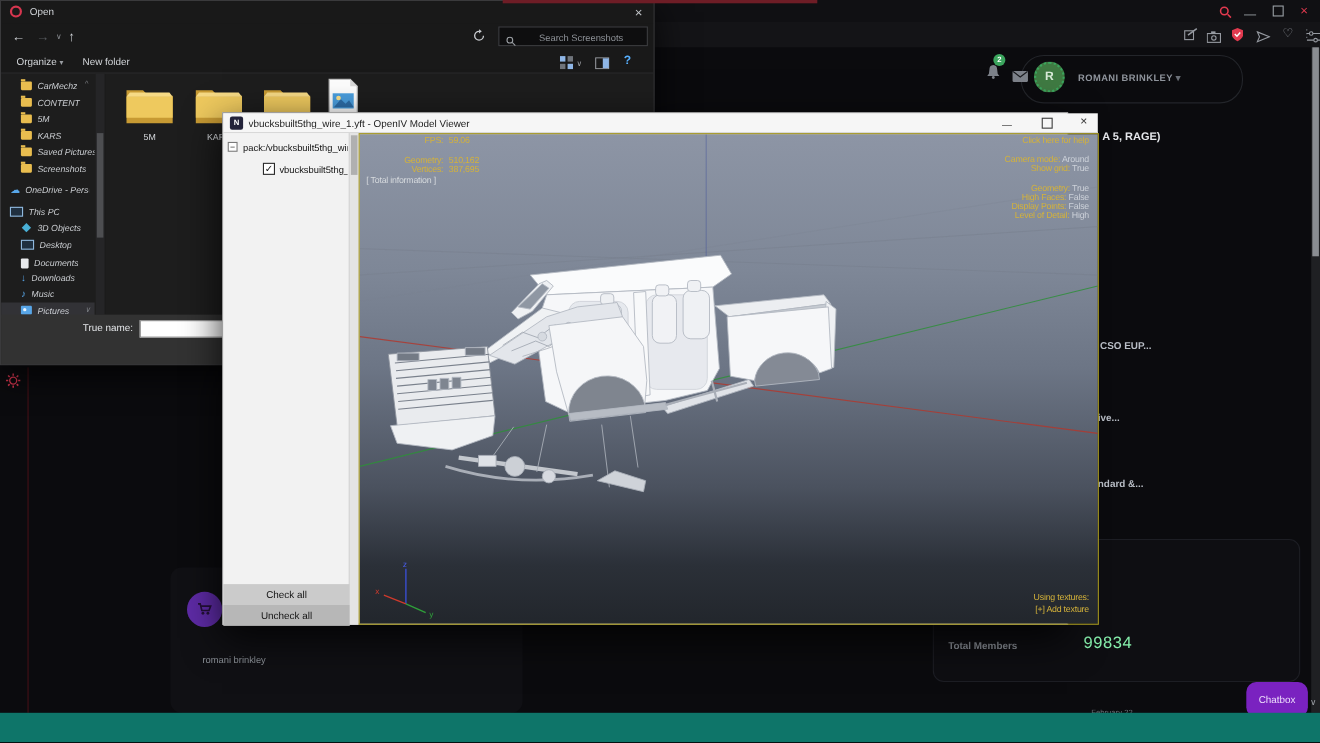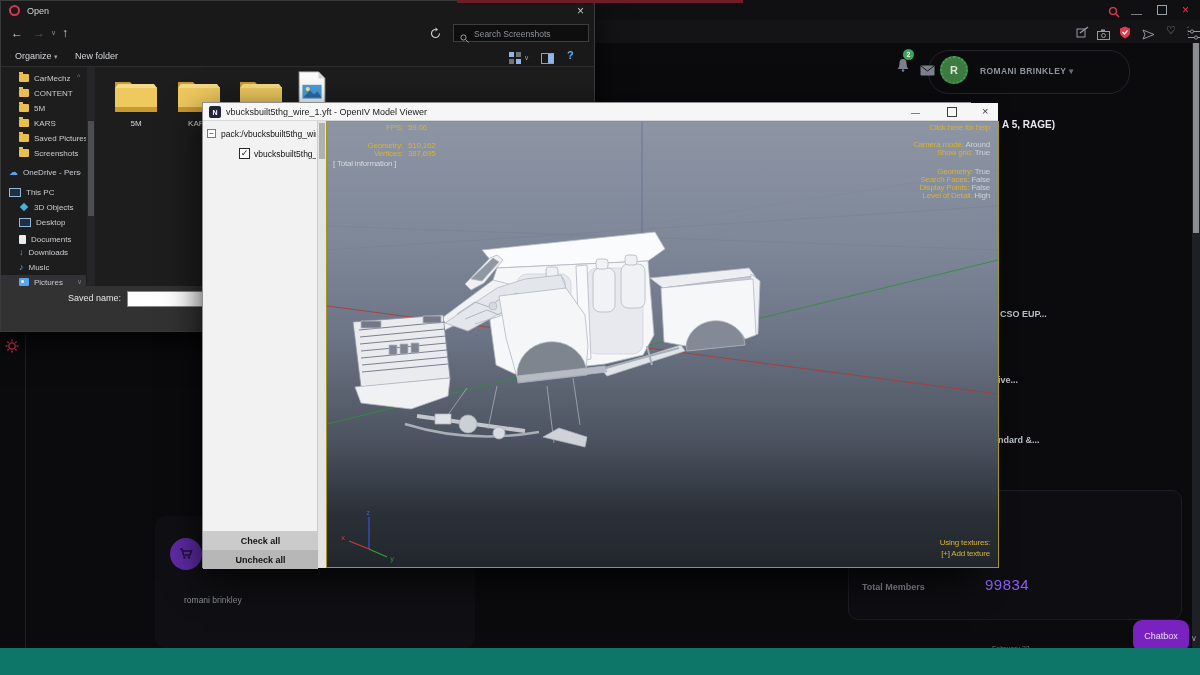--- a/index.html
+++ b/index.html
@@ -30,21 +30,21 @@
   .char-ic{color:#58a6e8;font-size:9px;line-height:9px;flex:none;}
   
   #openiv{left:202px;top:102px;width:769px;height:466px;background:#ececec;border:1px solid #8f8f8f;
           box-sizing:border-box;box-shadow:0 12px 34px rgba(0,0,0,.8);z-index:3;}
   .oiv-mono{font-family:Liberation Sans, sans-serif;font-size:8px;line-height:8px;letter-spacing:-0.2px;}
   .gold{color:#d4b23a;}
   .ovval{color:#ccd1d9;margin-top:32px;}
   .slabel{display:inline-block;min-width:70px;text-align:right;}
   .sval{margin-left:5px;}
   .panel-btn{position:absolute;left:0;width:115px;height:19px;display:flex;align-items:center;justify-content:center;
-             color:#141414;font-size:9px;cursor:default;font-weight:bold;}
+             color:#141414;font-size:9px;cursor:default;}
   
   #taskbar{left:0;top:648px;width:1200px;height:27px;background:#0e7569;z-index:6;}
   
   .site-bold{font-weight:bold;color:#b9bec6;}
 </style>
 </head>
 <body>
 
 <div id="screen">
 
@@ -151,21 +151,21 @@
       <svg width="14" height="12" viewBox="0 0 14 12">
           <path d="M1,1 H3 L4.5,7 H11 L12.5,3 H4" fill="none" stroke="#241038" stroke-width="1.5"></path>
           <circle cx="5.5" cy="9.5" r="1.3" fill="#241038"></circle>
           <circle cx="10" cy="9.5" r="1.3" fill="#241038"></circle>
         </svg>
     </div>
     <div class="abs nowrap" style="left:184px;top:595px;width:120px;color:#8b9097;font-size:8.5px;">romani brinkley</div>
 
     <div class="abs" style="left:848px;top:490px;width:332px;height:128px;background:#0e0e12;border:1px solid #1d1e24;border-radius:10px;"></div>
     <div class="abs nowrap" style="left:862px;top:582px;width:110px;color:#8e939b;font-weight:bold;font-size:9px;">Total Members</div>
-    <div class="abs nowrap" style="left:985px;top:576px;width:70px;color:#8b5cf6;font-size:15px;letter-spacing:.5px;">99834</div>
+    <div class="abs nowrap" style="left:985px;top:576px;width:70px;color:#86efac;font-size:15px;letter-spacing:.5px;">99834</div>
     <div class="abs nowrap" style="left:868px;top:654px;width:110px;color:#8e939b;font-weight:bold;font-size:9px;">Most Online</div>
     <div class="abs nowrap" style="left:1006px;top:647px;width:50px;color:#fde047;font-size:15px;font-family:Liberation Mono, monospace;">663</div>
     <div class="abs nowrap" style="left:992px;top:645px;width:60px;color:#686d74;font-size:7px;">February 22</div>
     <div class="abs" style="left:1133px;top:620px;width:56px;height:32px;background:#7a22c0;border-radius:9px;display:flex;align-items:center;justify-content:center;">
       <span style="color:#ecdcfb;font-size:9px;">Chatbox</span>
     </div>
 
     <div class="abs" style="left:1192px;top:43px;width:8px;height:605px;background:#1f2023;"></div>
     <div class="abs" style="left:1193px;top:43px;width:6px;height:190px;background:#8a8d92;"></div>
     <div class="abs" style="left:1191px;top:634px;color:#9a9da3;font-size:8px;">∨</div>
@@ -192,21 +192,21 @@
           </svg>
       </span>
 
       <div class="abs field" style="left:452px;top:3px;width:136px;height:18px;">
         <span class="abs" style="left:6px;top:4px;">
           <svg width="9" height="9" viewBox="0 0 9 9">
               <circle cx="3.5" cy="3.5" r="2.6" fill="none" stroke="#9ca0a5"></circle>
               <line x1="5.6" y1="5.6" x2="8.5" y2="8.5" stroke="#9ca0a5"></line>
             </svg>
         </span>
-        <span class="abs nowrap" style="left:20px;top:4px;width:108px;color:#8e9298;font-size:8.5px;">Search Screenshots</span>
+        <span class="abs nowrap" style="left:36px;top:4px;width:108px;color:#8e9298;font-size:8.5px;">Search Screenshots</span>
       </div>
     </div>
 
     <div class="abs" style="left:0;top:44px;width:593px;height:22px;background:#191919;border-bottom:1px solid #2e2f31;box-sizing:border-box;">
       <span class="abs dlg-text" style="left:14px;top:6px;">
         <span>Organize</span> <span style="color:#9b9ea3;font-size:7px;">▾</span>
       </span>
       <span class="abs dlg-text" style="left:74px;top:6px;">New folder</span>
       <span class="abs" style="left:508px;top:5px;">
         <svg width="12" height="12" viewBox="0 0 12 12">
@@ -219,21 +219,21 @@
       <span class="abs" style="left:523px;top:9px;color:#9b9ea3;font-size:7px;">∨</span>
       <span class="abs" style="left:540px;top:5px;">
         <svg width="13" height="11" viewBox="0 0 13 11">
             <rect x="0.5" y="0.5" width="12" height="10" fill="none" stroke="#9b9ea3"></rect>
             <rect x="7" y="1" width="5.5" height="9" fill="#8fb6e6"></rect>
           </svg>
       </span>
       <span class="abs" style="left:566px;top:4px;color:#57b0ff;font-weight:bold;font-size:11px;">?</span>
     </div>
 
-    <div class="abs" style="left:0;top:66px;width:95px;height:219px;background:#1d1d1d;">
+    <div class="abs" style="left:0;top:66px;width:95px;height:219px;background:#1d1d1d;font-style:italic;">
       <div class="navitem" style="top:4px;">
           <span class="folder-ic"></span>
           <span class="lbl">CarMechz</span>
         </div>
       <div class="navitem" style="top:19px;">
           <span class="folder-ic"></span>
           <span class="lbl">CONTENT</span>
         </div>
       <div class="navitem" style="top:34px;">
           <span class="folder-ic"></span>
@@ -319,21 +319,21 @@
           <path d="M1,1 h18 l6,6 v24 h-24 z" fill="#fdfdfd" stroke="#bfbfbf"></path>
           <path d="M19,1 l6,6 h-6 z" fill="#d8d8d8"></path>
           <rect x="4" y="13" width="18" height="13" fill="#4a9ede"></rect>
           <path d="M5,25 l6,-7 4,4 3,-3 4,6 z" fill="#2d6da8"></path>
           <circle cx="9" cy="17" r="2" fill="#fde28a"></circle>
         </svg>
       </div>
     </div>
 
     <div class="abs" style="left:0;top:285px;width:593px;height:45px;background:#323232;">
-      <span class="abs" style="left:62px;top:7px;width:58px;text-align:right;color:#e3e5e8;font-size:9px;">Saved name:</span>
+      <span class="abs" style="left:62px;top:7px;width:58px;text-align:right;color:#e3e5e8;font-size:9px;">True name:</span>
       <div class="abs" style="left:126px;top:5px;width:215px;height:16px;background:#fff;border:1px solid #888;box-sizing:border-box;"></div>
     </div>
   </div>
 
   <div class="abs" id="openiv">
 
     <div class="abs" style="left:0;top:0;width:795px;height:18px;background:#f6f6f6;border-bottom:1px solid #d8d8d8;box-sizing:border-box;">
       <span class="abs" style="left:6px;top:3px;width:12px;height:12px;background:#23233a;border-radius:2px;color:#fff;font-size:7px;font-weight:bold;display:flex;align-items:center;justify-content:center;">N</span>
       <span class="abs nowrap" style="left:23px;top:4px;width:560px;color:#1b1b1b;font-size:9px;">vbucksbuilt5thg_wire_1.yft - OpenIV Model Viewer</span>
       <span class="abs" style="left:708px;top:5px;color:#3c3c3c;font-size:9px;">—</span>
@@ -435,21 +435,21 @@
         <div><span class="slabel gold">Vertices:</span><span class="sval gold">387,695</span></div>
         <div style="margin-top:2px;color:#d6dade;">[ Total information ]</div>
       </div>
 
 
       <div class="abs oiv-mono" style="right:8px;top:2px;text-align:right;">
         <div class="gold">Click here for help</div>
         <div style="margin-top:9px;"><span class="gold">Camera mode:</span> <span class="ovval">Around</span></div>
         <div><span class="gold">Show grid:</span> <span class="ovval">True</span></div>
         <div style="margin-top:11px;"><span class="gold">Geometry:</span> <span class="ovval">True</span></div>
-        <div><span class="gold">Search Faces:</span> <span class="ovval">False</span></div>
+        <div><span class="gold">High Faces:</span> <span class="ovval">False</span></div>
         <div><span class="gold">Display Points:</span> <span class="ovval">False</span></div>
         <div><span class="gold">Level of Detail:</span> <span class="ovval">High</span></div>
       </div>
 
       <div class="abs oiv-mono" style="right:8px;bottom:8px;text-align:right;line-height:11px;">
         <div class="gold">Using textures:</div>
         <div class="gold">[+] Add texture</div>
       </div>
 
       <svg class="abs" style="left:10px;bottom:4px;" width="64" height="56" viewBox="0 0 64 56">

